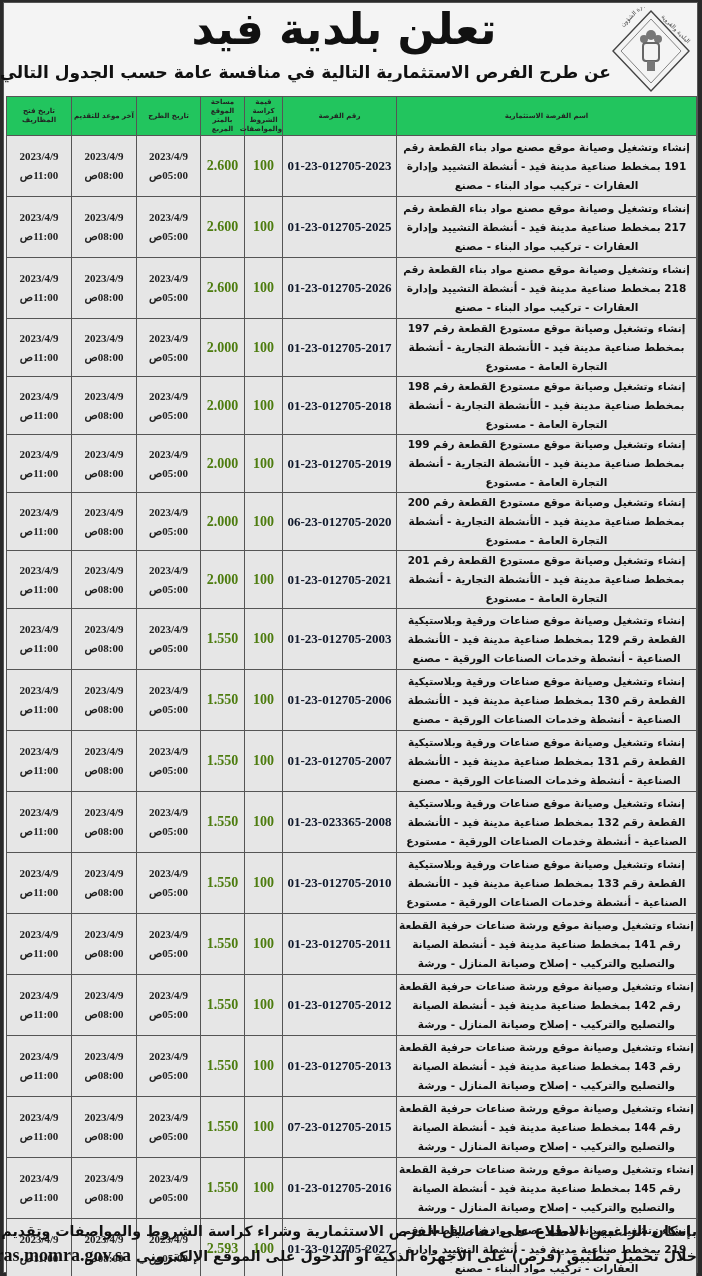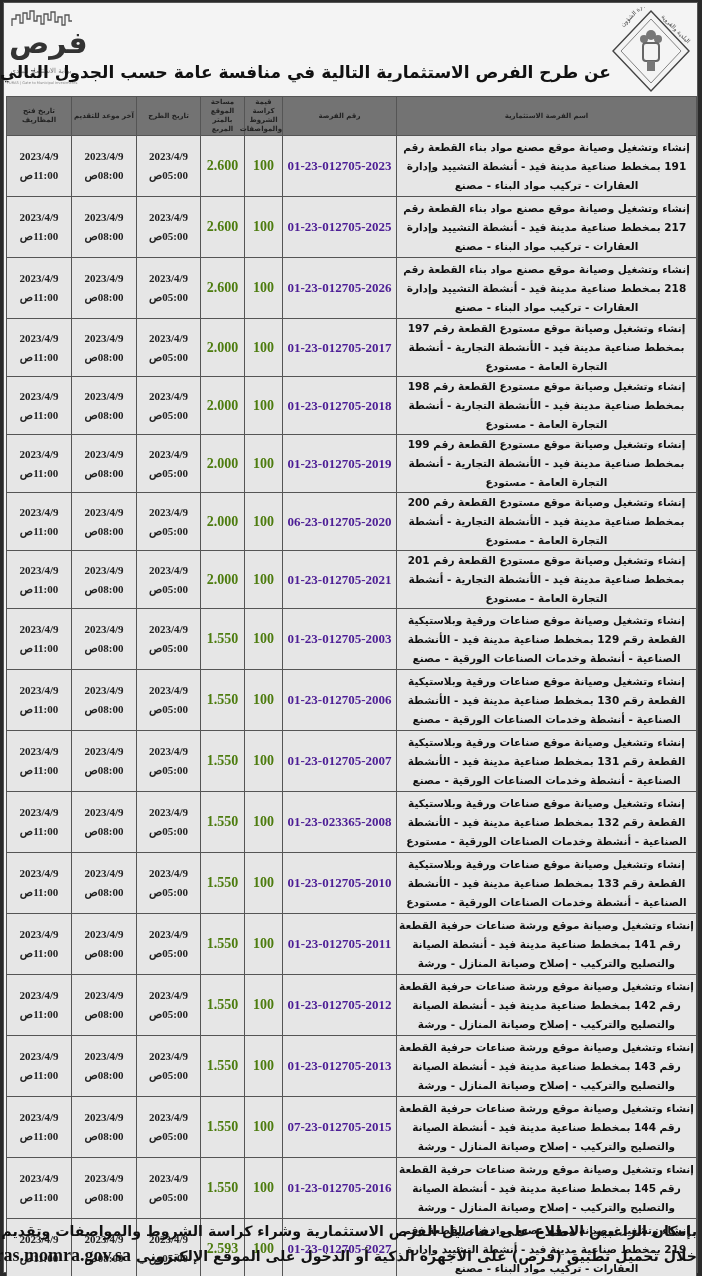--- a/index.html
+++ b/index.html
@@ -30,57 +30,50 @@
     position:absolute; left:72px; top:56px; width:535px; direction:rtl; text-align:right;
     font-family:"DejaVu Sans", sans-serif; font-weight:bold; font-size:17px; line-height:26px; color:#111;
     white-space:nowrap;
   }
   table.opps {
     position:absolute; left:2px; top:93px; width:690px; border-collapse:collapse; direction:rtl;
     table-layout:fixed; background:#e6e6e6;
   }
   table.opps th, table.opps td { border:1.5px solid #555; padding:0; text-align:center; vertical-align:middle; }
   table.opps th {
-    font-size:7px; font-weight:bold; color:#222; height:38px; line-height:9px; background:#737373;
+    font-size:7px; font-weight:bold; color:#222; height:38px; line-height:9px; background:#22c55e;
   }
   td.name {
     font-family:"DejaVu Sans", sans-serif; font-weight:bold; font-size:10.5px; line-height:19px;
     padding:0 4px; direction:rtl; text-align:center; color:#111; letter-spacing:-0.3px;
   }
   td.num { font-family:"Liberation Serif", serif; font-weight:bold; font-size:14px; color:#4d7c0f; }
-  td.id { font-family:"Liberation Serif", serif; font-weight:bold; font-size:13px; color:#4c1d95; direction:ltr; }
+  td.id { font-family:"Liberation Serif", serif; font-weight:bold; font-size:13px; color:#0f172a; direction:ltr; }
   td.date {
     font-family:"Liberation Serif", serif; font-weight:bold; font-size:11px; line-height:19px; color:#222;
   }
   td.date span { display:block; }
   td.date .time { direction:rtl; }
   tr.r3 td { height:60px; }
   tr.r2 td { height:40px; }
   .footer {
     position:absolute; left:0; top:1216px; width:100%; height:54px; direction:rtl; text-align:center;
     font-family:"DejaVu Sans", sans-serif; font-weight:bold; font-size:14.2px; line-height:24px; color:#111;
   }
   .footer .line { display:block; white-space:nowrap; }
   .footer .url { font-family:"Liberation Serif", serif; font-size:18px; direction:ltr; unicode-bidi:embed; }
 </style>
 </head>
 <body>
 
 <div class="page">
 
   <div class="header">
-    <div class="furas-logo">
-      <svg class="furas-skyline" width="62" height="18" viewBox="0 0 62 18">
-        <polyline points="1,17 1,10 5,10 5,6 9,6 9,14 12,14 12,4 16,4 16,10 19,10 19,2 23,2 23,12 26,12 26,7 30,7 30,15 33,15 33,5 37,5 37,11 40,11 40,3 44,3 44,13 47,13 47,8 51,8 51,16 54,16 54,6 58,6 58,12 61,12" fill="none" stroke="#555" stroke-width="1.3"></polyline>
-      </svg>
-      <div class="furas-word">فرص</div>
-      <div class="furas-sub">بوابة الاستثمار البلدي</div>
-      <div class="furas-sub2">FURAS | Gate to Municipal Investments</div>
-    </div>
-
+
+    <div class="main-title">تعلن بلدية فيد</div>
     <div class="subtitle">عن طرح الفرص الاستثمارية التالية في منافسة عامة حسب الجدول التالي:</div>
 
     <svg class="ministry-logo" viewBox="0 0 90 86">
       <polygon points="48,4 86,44 48,84 10,44" fill="none" stroke="#444" stroke-width="1.4"></polygon>
       <polygon points="48,12 78,44 48,76 18,44" fill="none" stroke="#666" stroke-width="0.8"></polygon>
       <circle cx="48" cy="28" r="5" fill="#777"></circle>
       <circle cx="41" cy="32" r="4" fill="#777"></circle>
       <circle cx="55" cy="32" r="4" fill="#777"></circle>
       <rect x="40" y="36" width="16" height="18" rx="3" fill="none" stroke="#666" stroke-width="2"></rect>
       <rect x="44" y="54" width="8" height="10" fill="#777"></rect>

